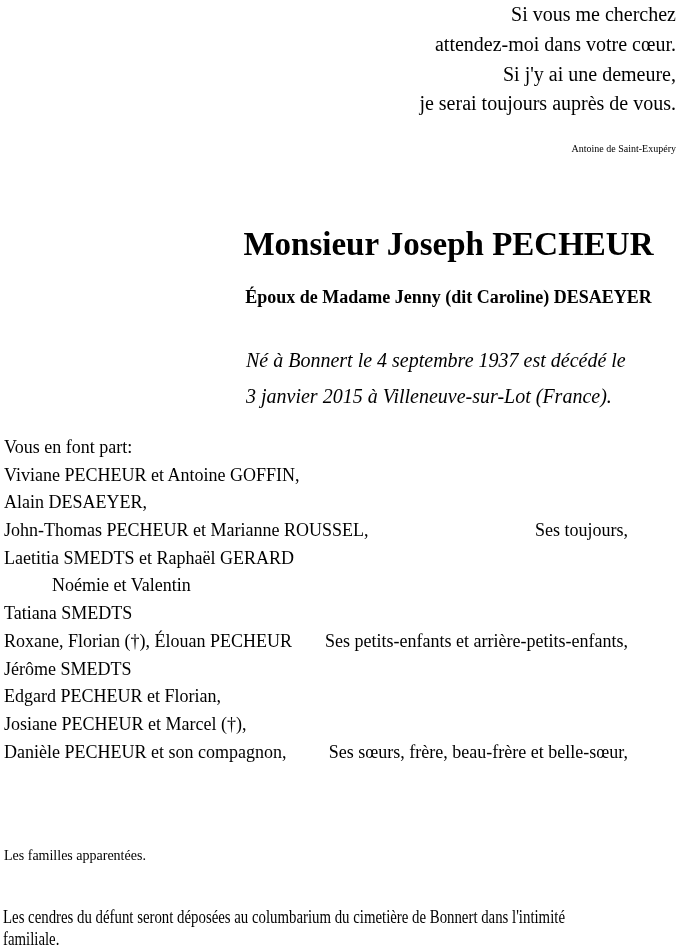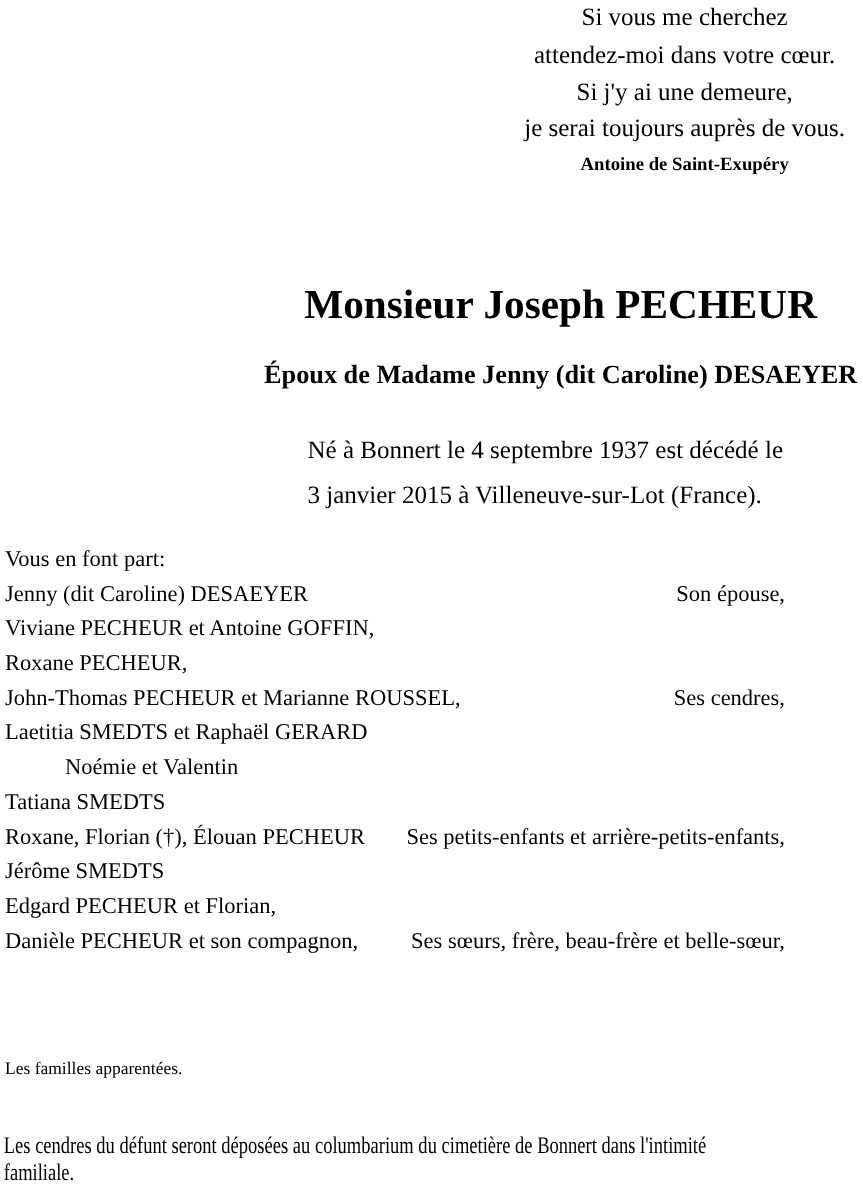--- a/index.html
+++ b/index.html
@@ -14,30 +14,29 @@
     background: #ffffff;
     overflow: hidden;
     font-family: "Liberation Serif", "DejaVu Serif", serif;
     color: #000000;
   }
   
   .quote {
     position: absolute;
     top: 0;
     right: 14px;
-    text-align: center;
+    text-align: right;
     font-size: 20px;
     line-height: 29.8px;
     white-space: nowrap;
   }
   .quote .attr {
-    font-size: 15px;
+    font-size: 10px;
     line-height: 20px;
-    margin-top: 3px;
-    font-weight: bold;
+    margin-top: 20px;
   }
   
   .title {
     position: absolute;
     top: 226px;
     left: 207px;
     width: 483px;
     margin: 0;
     text-align: center;
     font-size: 33px;
@@ -45,31 +44,32 @@
     white-space: nowrap;
     font-family: Liberation Serif, serif;
   }
   .subtitle {
     position: absolute;
     top: 287px;
     left: 207px;
     width: 483px;
     margin: 0;
     text-align: center;
-    font-size: 21px;
+    font-size: 18px;
     font-weight: bold;
     white-space: nowrap;
   }
   .life {
     position: absolute;
     top: 343px;
     left: 246px;
     font-size: 20px;
     line-height: 35.5px;
     white-space: nowrap;
+    font-style: italic;
   }
   
   .family {
     position: absolute;
     top: 434px;
     left: 4px;
     width: 624px;
     font-size: 18px;
     line-height: 27.7px;
   }
@@ -122,34 +122,30 @@
   <div class="life">
     <div>Né à Bonnert le 4 septembre 1937 est décédé le</div>
     <div>3 janvier 2015 à Villeneuve-sur-Lot (France).</div>
   </div>
 
   <div class="family">
     <div class="row">
       <span class="name">Vous en font part:</span>
     </div>
     <div class="row">
-      <span class="name">Jenny (dit Caroline) DESAEYER</span>
-      <span class="rel">Son épouse,</span>
-    </div>
-    <div class="row">
       <span class="name">Viviane PECHEUR et Antoine GOFFIN,</span>
       <span class="rel"></span>
     </div>
     <div class="row">
-      <span class="name">Roxane PECHEUR,</span>
+      <span class="name">Alain DESAEYER,</span>
       <span class="rel"></span>
     </div>
     <div class="row">
       <span class="name">John-Thomas PECHEUR et Marianne ROUSSEL,</span>
-      <span class="rel">Ses cendres,</span>
+      <span class="rel">Ses toujours,</span>
     </div>
     <div class="row">
       <span class="name">Laetitia SMEDTS et Raphaël GERARD</span>
       <span class="rel"></span>
     </div>
     <div class="row">
       <span class="name indent">Noémie et Valentin</span>
       <span class="rel"></span>
     </div>
     <div class="row">
@@ -162,20 +158,24 @@
     </div>
     <div class="row">
       <span class="name">Jérôme SMEDTS</span>
       <span class="rel"></span>
     </div>
     <div class="row">
       <span class="name">Edgard PECHEUR et Florian,</span>
       <span class="rel"></span>
     </div>
     <div class="row">
+      <span class="name">Josiane PECHEUR et Marcel (†),</span>
+      <span class="rel"></span>
+    </div>
+    <div class="row">
       <span class="name">Danièle PECHEUR et son compagnon,</span>
       <span class="rel">Ses sœurs, frère, beau-frère et belle-sœur,</span>
     </div>
   </div>
 
   <div class="closing">Les familles apparentées.</div>
 
   <div class="footer">
     <div>Les cendres du défunt seront déposées au columbarium du cimetière de Bonnert dans l'intimité</div>
     <div>familiale.</div>

